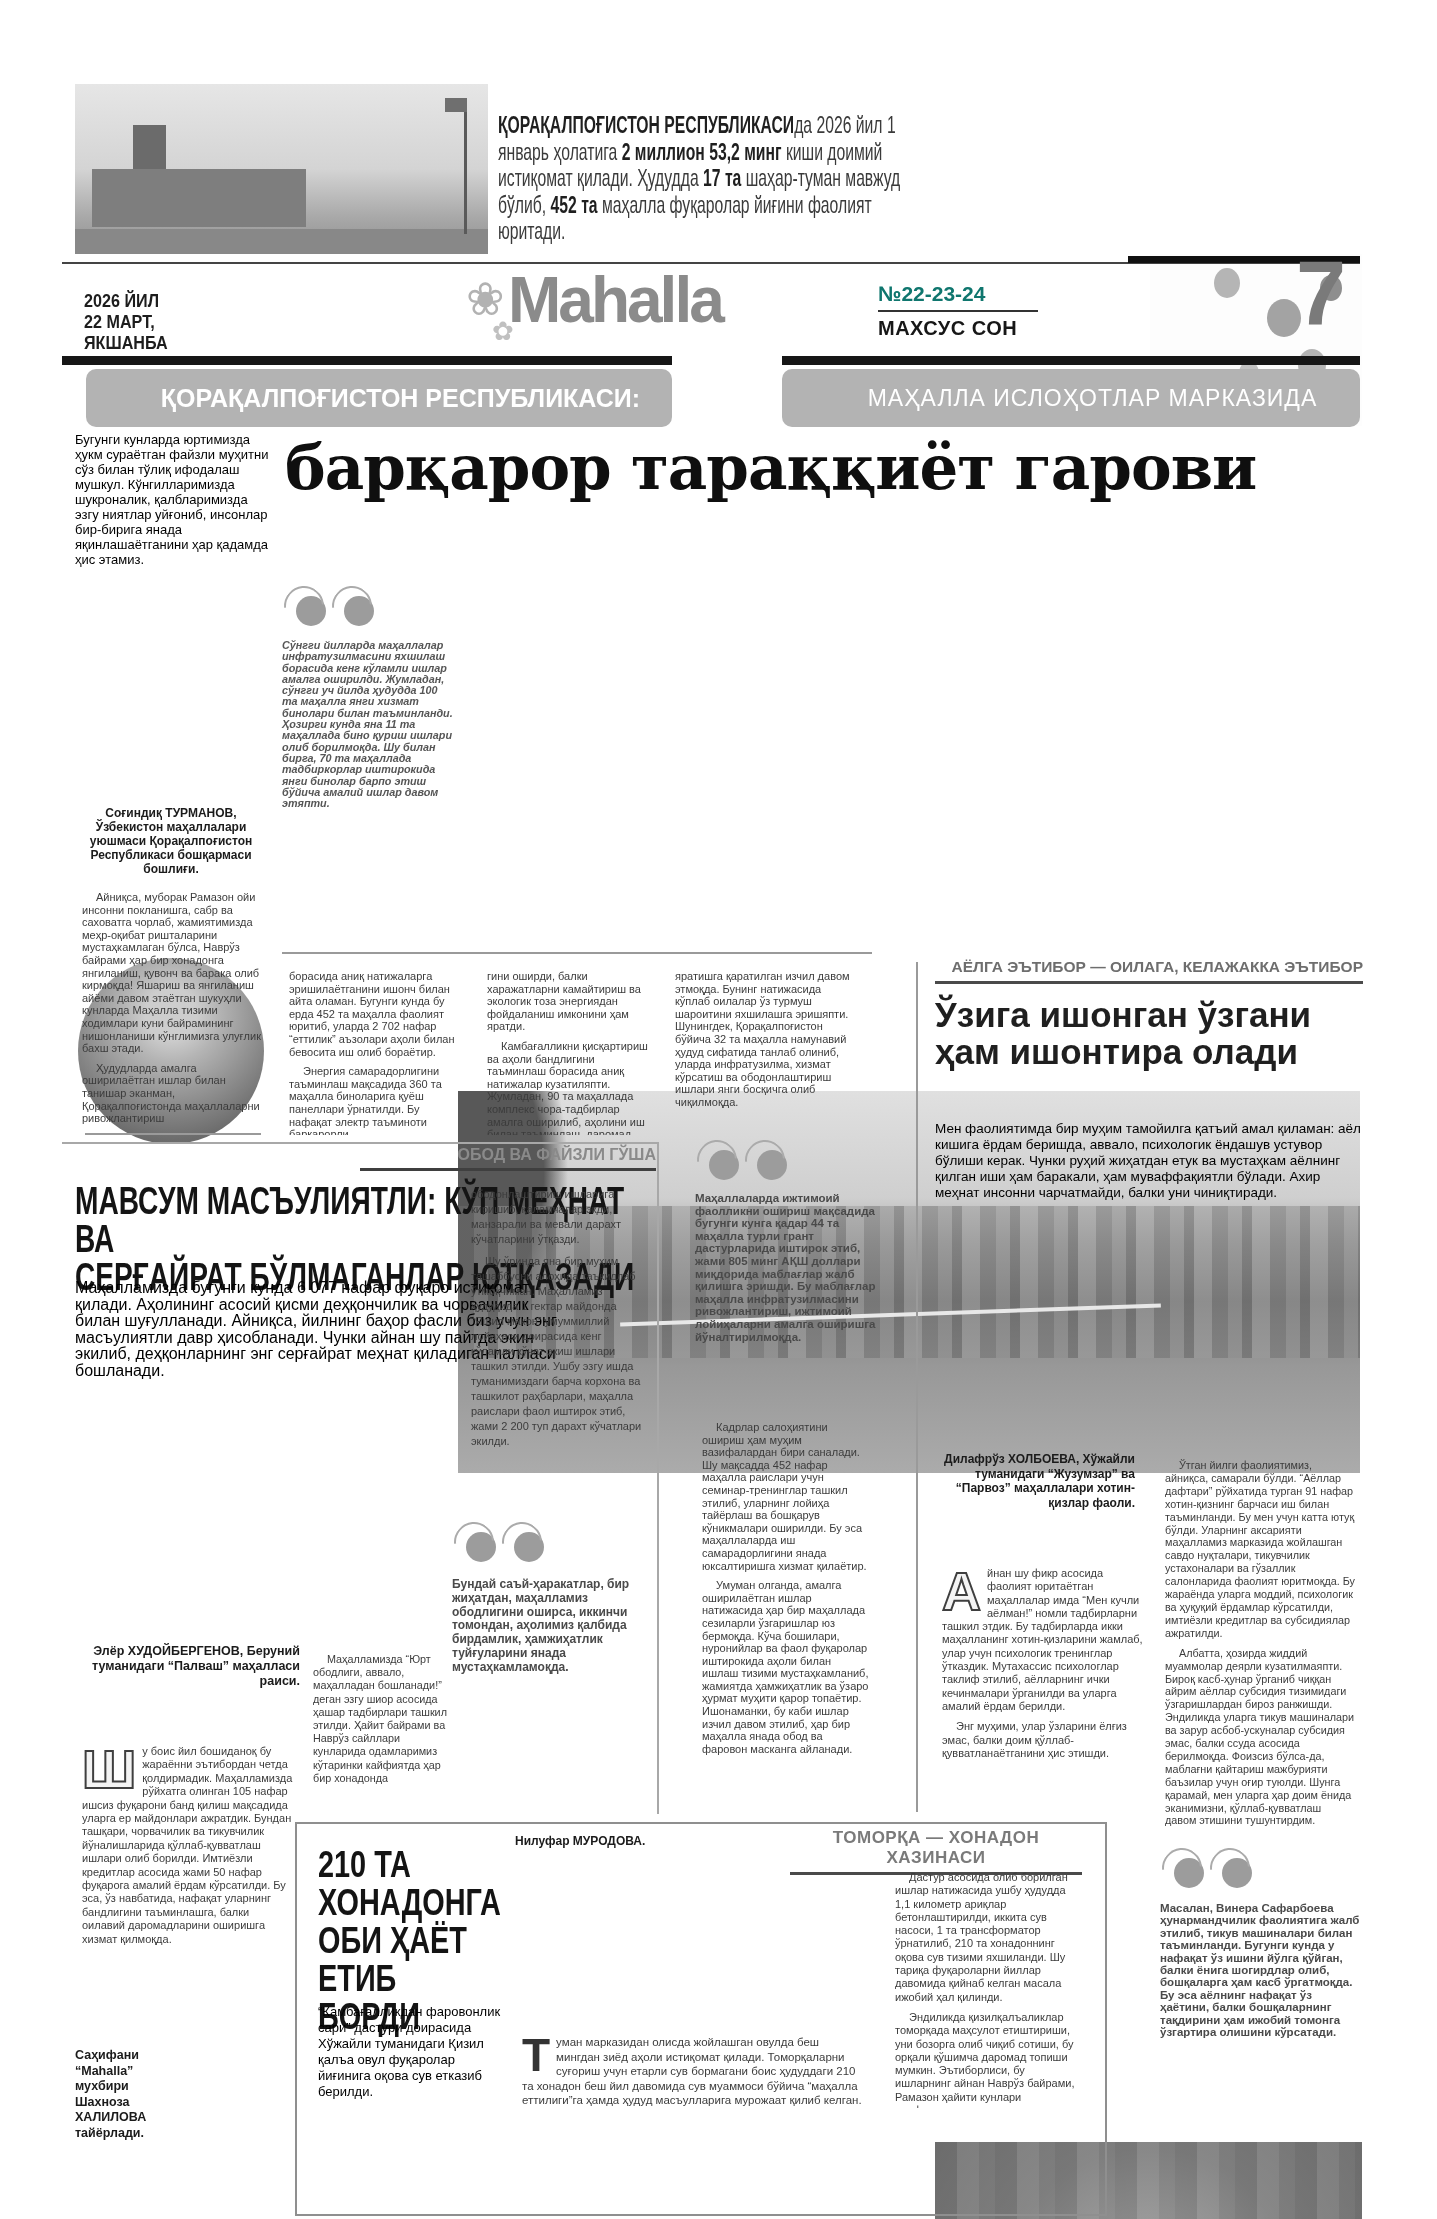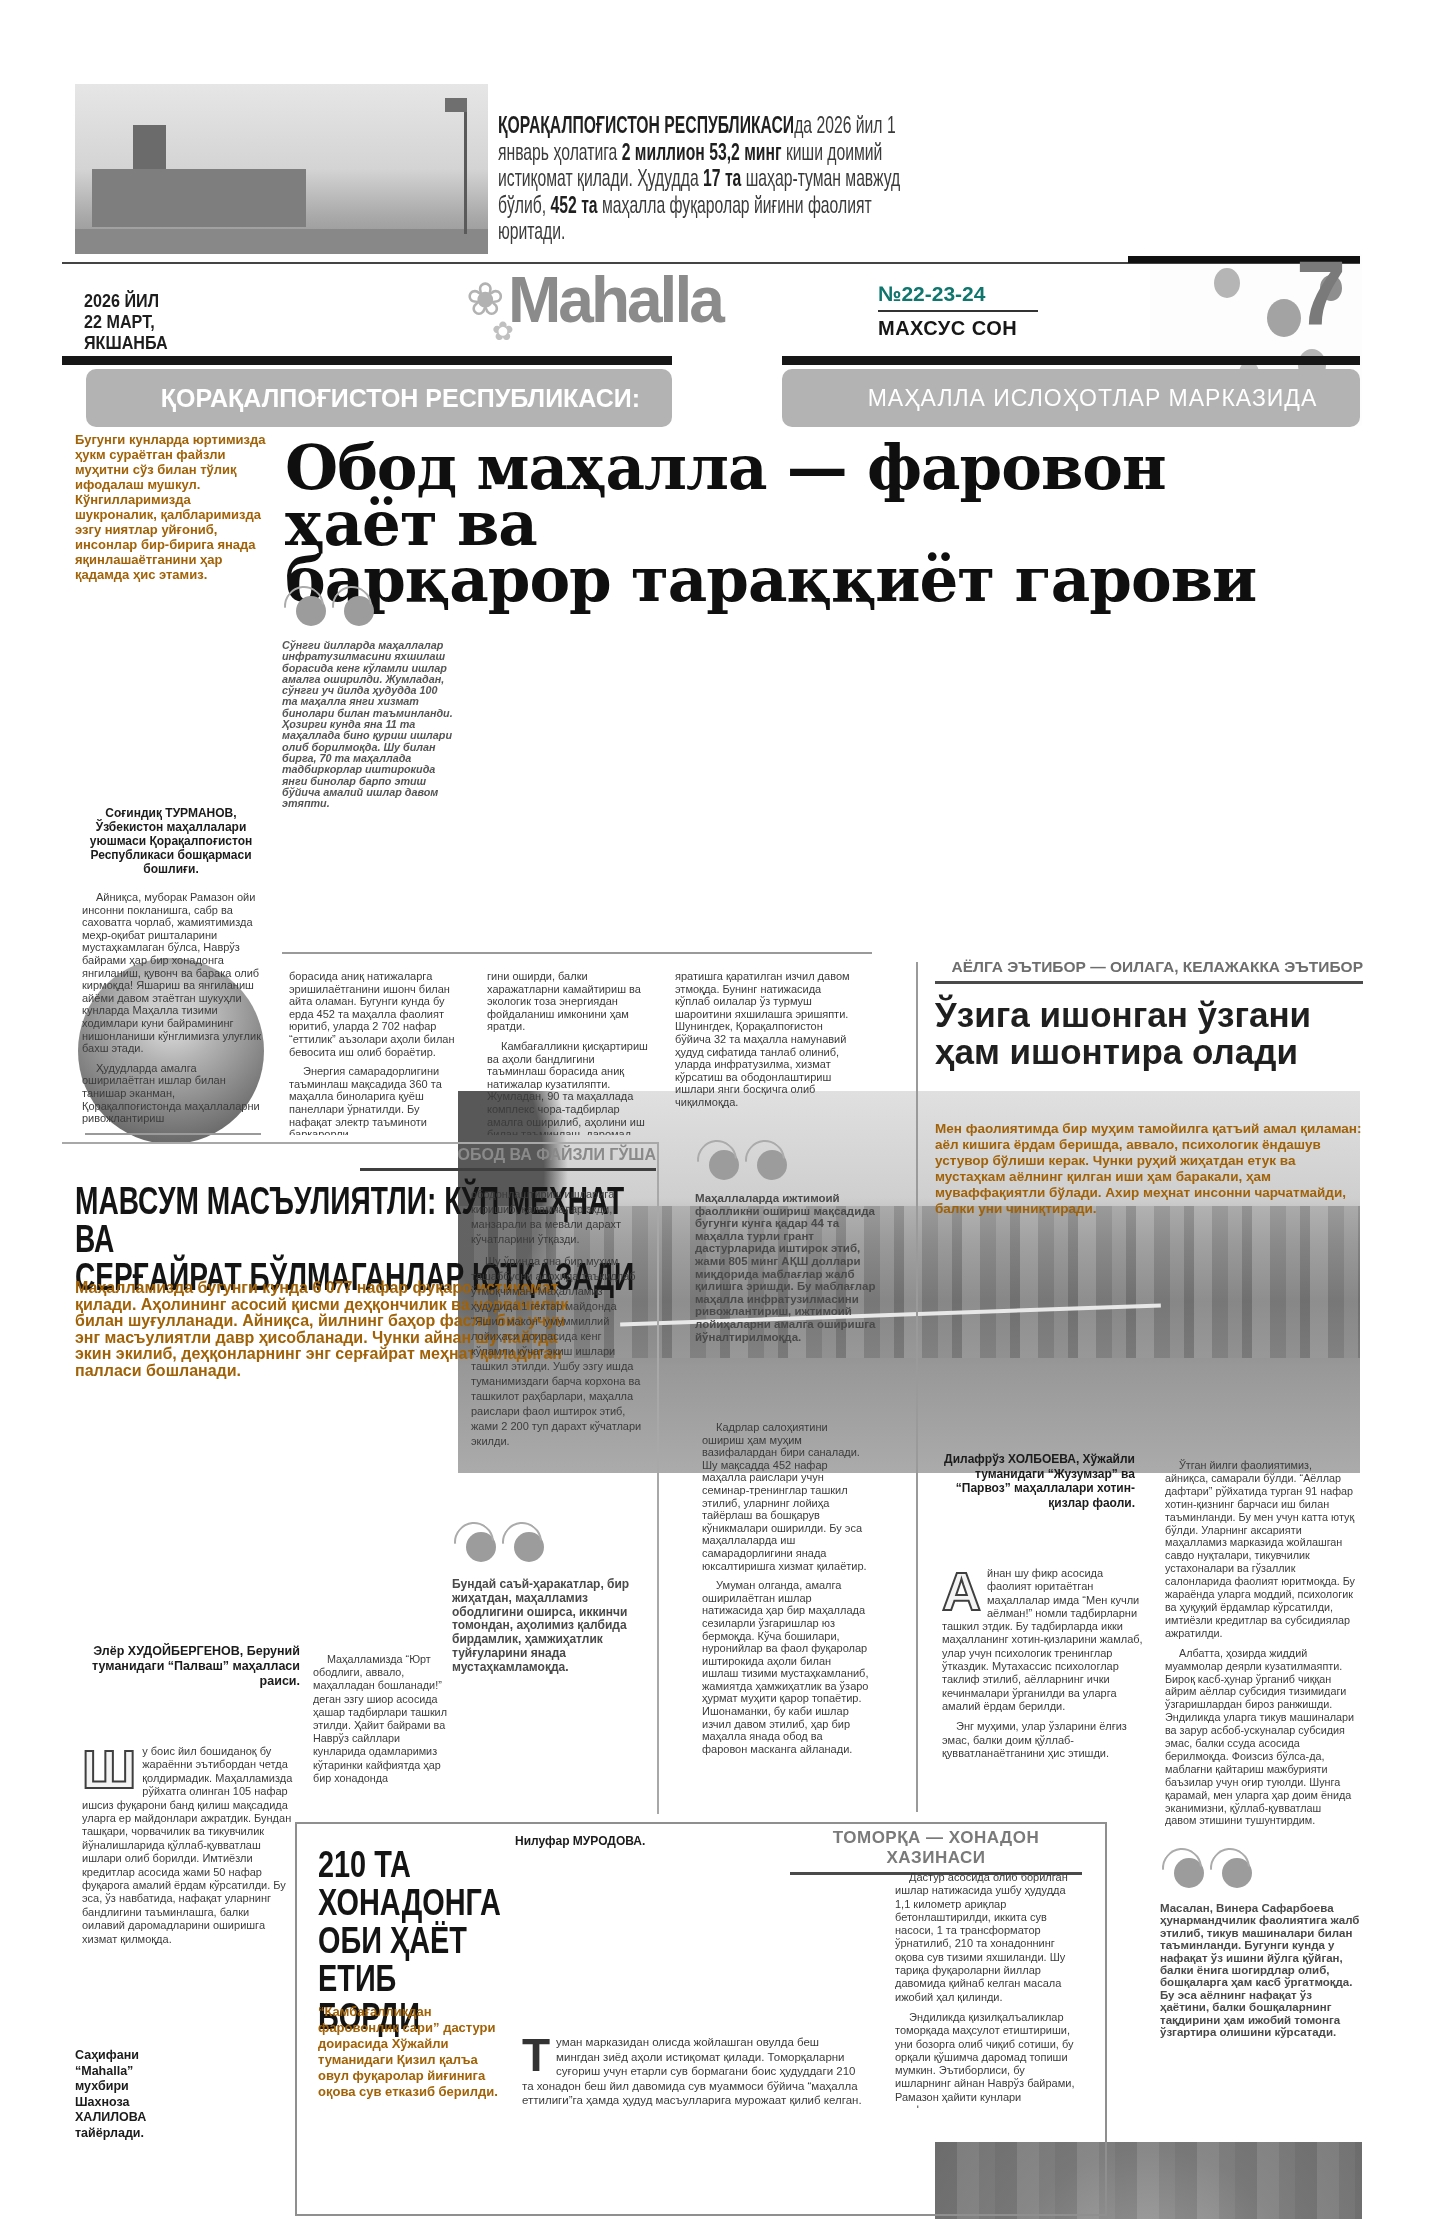--- a/index.html
+++ b/index.html
@@ -13,21 +13,21 @@
   
   .pill{background:#b3b3b3;border-radius:10px;color:#fff;text-align:center;}
   .pill-inner{display:block;line-height:58px;padding-left:43px;}
   
   .serif-head{font-family:"DejaVu Serif","Liberation Serif",serif;font-weight:bold;color:#0f0f0f;letter-spacing:-1px;line-height:56px;font-size:61px;}
   .cond-head{font-weight:800;color:#141414;line-height:38px;font-size:38px;letter-spacing:0;}
   
   .btxt{font-size:11px;line-height:12.6px;color:#3c3c3c;}
   .btxt p{margin:7px;}
   .btxt p.ind{text-indent:14px;}
-  .boldlead{font-weight:bold;color:#a16207;}
+  .boldlead{font-weight:normal;color:#000000;}
   .kicker{font-weight:bold;color:#7e7e7e;}
   .cap{font-weight:bold;color:#1b1b1b;}
   
   .qq{display:flex;gap:2px;}
   .qc{position:relative;width:46px;height:44px;}
   .qc::before{content:"";position:absolute;right:2px;bottom:2px;width:30px;height:30px;border-radius:50%;background:#9c9c9c;}
   .qc::after{content:"";position:absolute;left:2px;top:2px;width:36px;height:36px;border-radius:50%;border:2px solid #ababab;border-right-color:transparent;border-bottom-color:transparent;transform:rotate(40deg);}
   .qtxt{font-weight:bold;color:#4a4a4a;}
   .qtxt-italic{font-style:italic;color:#565656;}
   
@@ -97,21 +97,20 @@
   <div class="abs hr" style="left:62px;top:356px;width:610px;height:9px;background:#161616;"></div>
   <div class="abs hr" style="left:782px;top:356px;width:578px;height:9px;background:#161616;"></div>
   <div class="abs pill" style="left:86px;top:369px;width:586px;height:58px;">
     <span class="pill-inner" style="font-size:25px;font-weight:800;">ҚОРАҚАЛПОҒИСТОН РЕСПУБЛИКАСИ:</span>
   </div>
   <div class="abs pill" style="left:782px;top:369px;width:578px;height:58px;">
     <span class="pill-inner" style="font-size:23px;font-weight:500;letter-spacing:1px;">МАҲАЛЛА ИСЛОҲОТЛАР МАРКАЗИДА</span>
   </div>
 
   <div class="abs serif-head" style="left:285px;top:440px;width:990px;">
-    <div>Обод маҳалла — фаровон ҳаёт ва</div>
     <div>барқарор тараққиёт гарови</div>
   </div>
 
   <div class="abs boldlead" style="left:75px;top:432px;width:196px;font-size:13px;line-height:15px;">Бугунги кунларда юртимизда ҳукм сураётган файзли муҳитни сўз билан тўлиқ ифодалаш мушкул. Кўнгилларимизда шукроналик, қалбларимизда эзгу ниятлар уйғониб, инсонлар бир-бирига янада яқинлашаётганини ҳар қадамда ҳис этамиз.</div>
 
   <div class="abs photo ph-portrait" style="left:78px;top:616px;width:186px;height:186px;"></div>
   <div class="abs cap" style="left:70px;top:806px;width:202px;font-size:12px;line-height:14px;text-align:center;">Соғиндиқ ТУРМАНОВ, Ўзбекистон маҳаллалари уюшмаси Қорақалпоғистон Республикаси бошқармаси бошлиғи.</div>
 
   <div class="abs btxt" style="left:75px;top:884px;width:196px;height:246px;overflow:hidden;">
     <p class="ind">Айниқса, муборак Рамазон ойи инсонни покланишга, сабр ва саховатга чорлаб, жамиятимизда меҳр-оқибат ришталарини мустаҳкамлаган бўлса, Наврўз байрами ҳар бир хонадонга янгиланиш, қувонч ва барака олиб кирмоқда! Яшариш ва янгиланиш айёми давом этаётган шукуҳли кунларда Маҳалла тизими ходимлари куни байрамининг нишонланиши кўнглимизга улуғлик бахш этади.</p>

